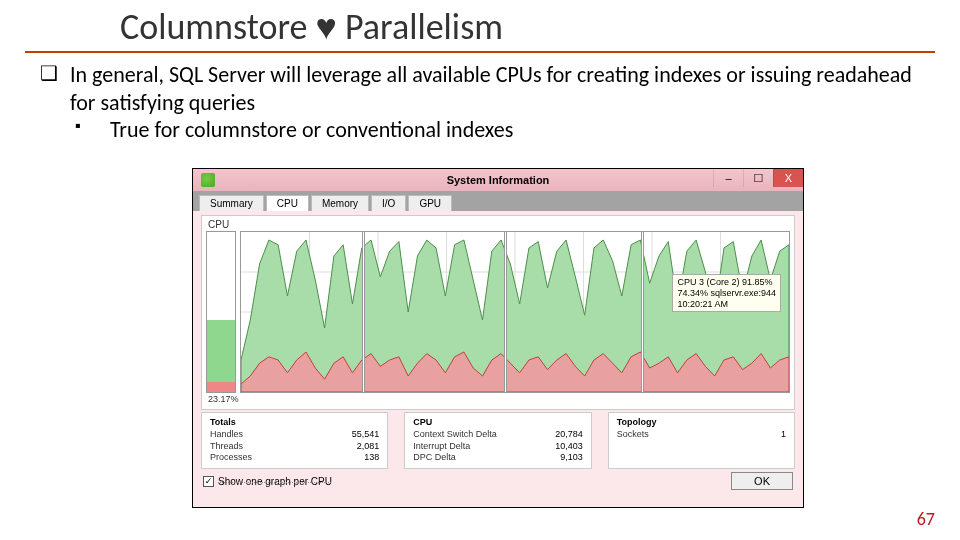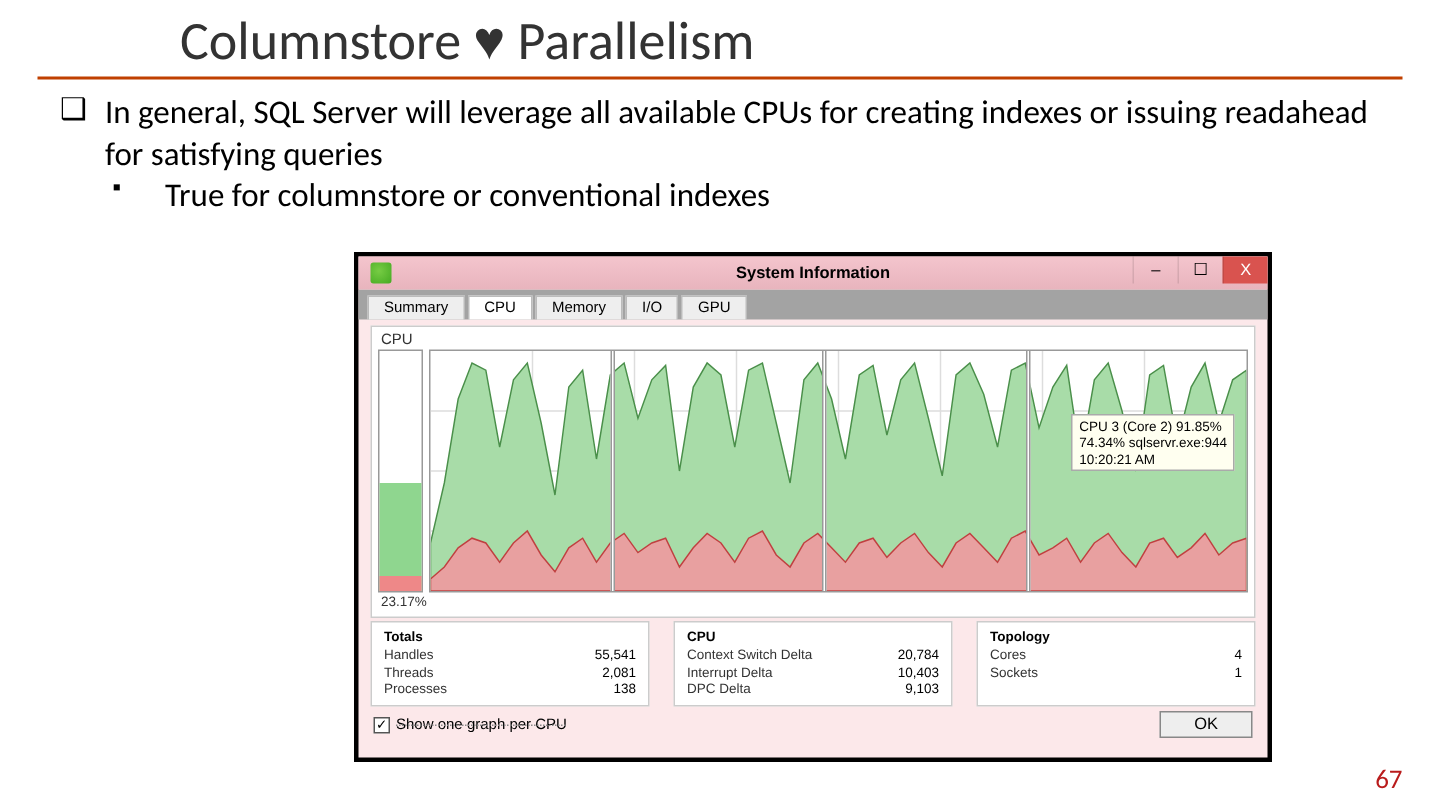--- a/index.html
+++ b/index.html
@@ -33,25 +33,24 @@
   .bullet2 { display: flex; padding-left: 35px; }
   .bullet2 .marker { width: 35px; flex-shrink: 0; font-size: 16px; }
   .bullet2 .text { flex: 1; }
 
   .app {
     position: absolute;
     left: 192px;
     top: 168px;
     width: 612px;
     height: 340px;
-    border: 3px solid #000000;
+    border: 1px solid #000000;
     background: #fce8ea;
     font-size: 10px;
     font-family: "Segoe UI", Tahoma, sans-serif;
-    margin-left: 44px;
   }
   .titlebar {
     height: 22px;
     background: linear-gradient(#f4c5cd, #e8b4bd);
     display: flex;
     align-items: center;
     position: relative;
     font-size: 11px;
   }
   .titlebar .icon {
@@ -287,24 +286,20 @@
           <span>10,403</span>
         </div>
       <div class="row">
           <span>DPC Delta</span>
           <span>9,103</span>
         </div>
     </div>
     <div class="stats-group">
       <h>Topology</h>
       <div class="row">
-          <span>Cores</span>
-          <span>4</span>
-        </div>
-      <div class="row">
           <span>Sockets</span>
           <span>1</span>
         </div>
     </div>
   </div>
 
   <div class="bottom-row">
     <label class="checkbox">
       <span class="box">✓</span>
       <span style="text-decoration: line-through dotted #888;">Show one graph per CPU</span>

